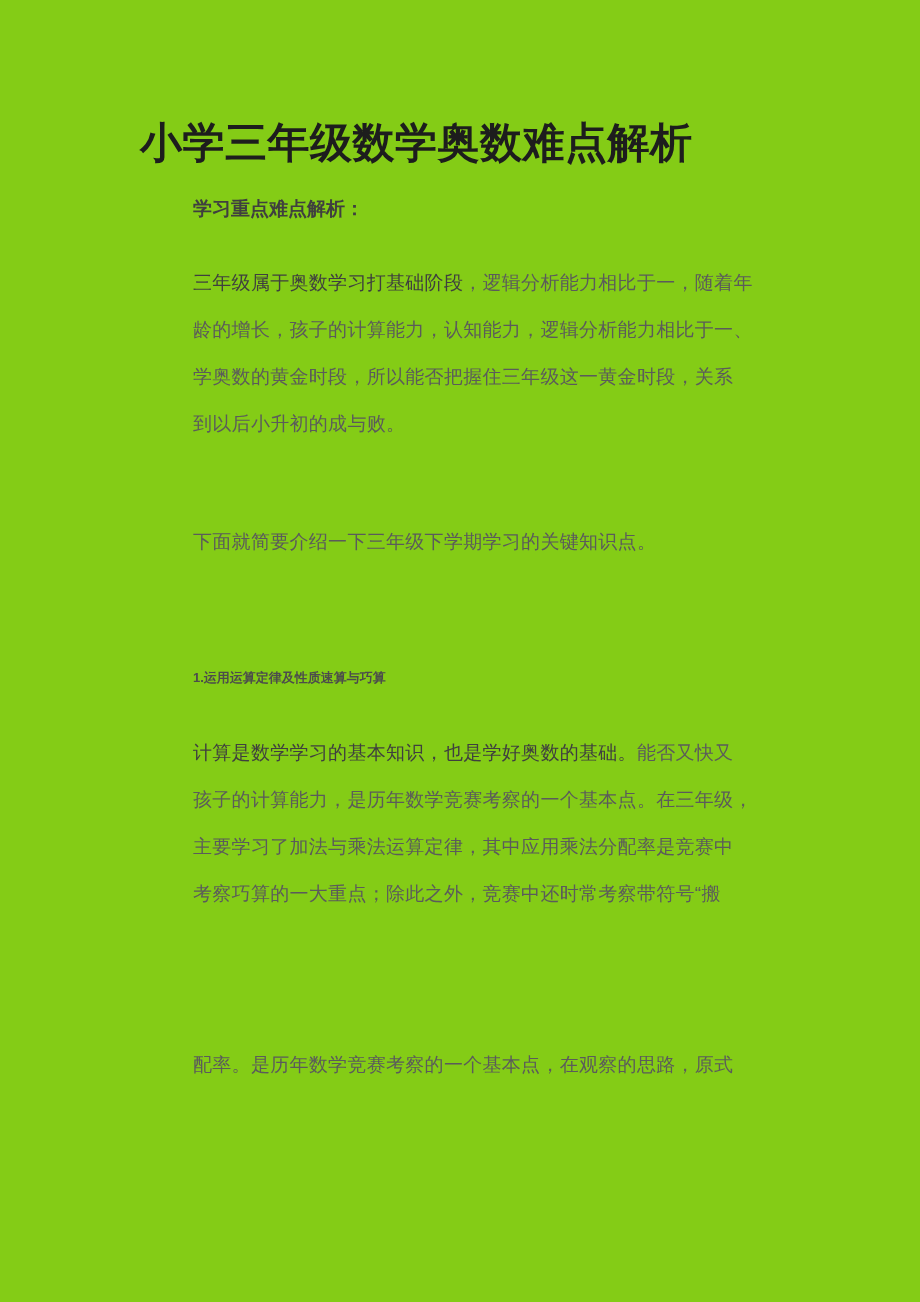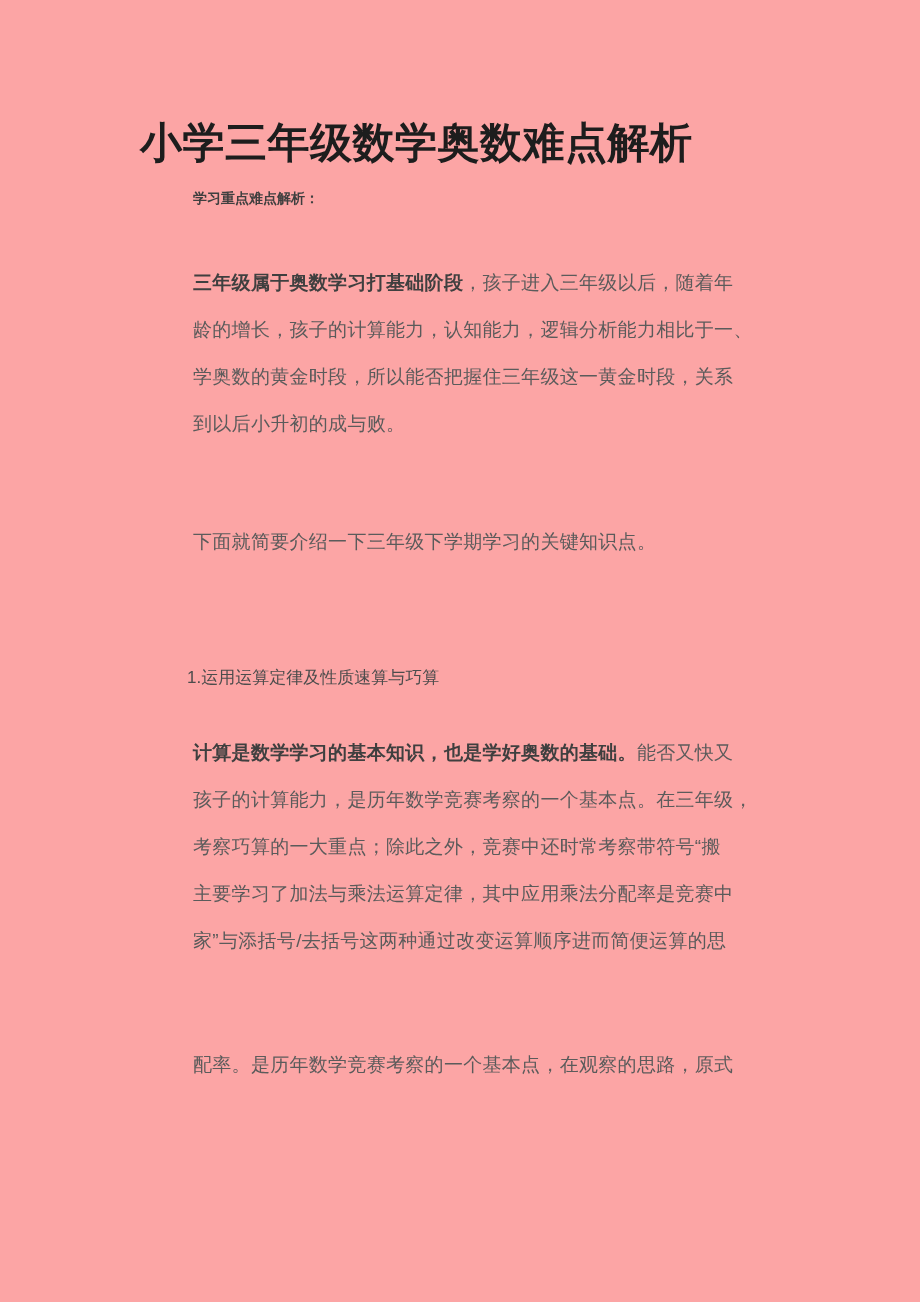--- a/index.html
+++ b/index.html
@@ -1,104 +1,103 @@
 <!DOCTYPE html>
 <html><head>
 <meta charset="utf-8">
 <style>
   html, body { margin: 0; padding: 0; background: #ffffff; }
   .page {
     position: relative;
     width: 920px;
     height: 1302px;
-    background: #fca5a5;
+    background: #84cc16;
     overflow: hidden;
     font-family: "Liberation Sans", "DejaVu Sans", sans-serif;
   }
   .doc-title {
     position: absolute;
     left: 140px;
     top: 116px;
     margin: 0;
     font-size: 42px;
     line-height: 54px;
     font-weight: bold;
     color: #1d1d1d;
     white-space: nowrap;
     letter-spacing: 0.5px;
   }
   .subhead {
     position: absolute;
     left: 193px;
-    top: 184px;
-    font-size: 14px;
+    top: 195px;
+    font-size: 19px;
     line-height: 28px;
     font-weight: bold;
     color: #3f3f3f;
     white-space: nowrap;
   }
   .para {
     position: absolute;
     left: 193px;
     font-size: 19px;
     color: #5b5b5b;
   }
   .para .line {
     line-height: 47px;
     height: 47px;
     white-space: nowrap;
     letter-spacing: 0.3px;
   }
   .b {
-    font-weight: bold;
+    font-weight: normal;
     color: #3f3f3f;
     text-align: center;
   }
   .sec-heading {
     position: absolute;
-    left: 187px;
+    left: 193px;
     top: 663px;
-    font-size: 17px;
+    font-size: 13px;
     line-height: 30px;
-    font-weight: normal;
+    font-weight: bold;
     color: #4c4c4c;
     white-space: nowrap;
   }
   .p1 { top: 259px; }
   .p2 { top: 518px; }
   .p3 { top: 729px; }
   .p4 { top: 1041px; }
 </style>
 </head>
 <body>
 
 <div class="page">
 
   <h1 class="doc-title">小学三年级数学奥数难点解析</h1>
 
   <div class="subhead">学习重点难点解析：</div>
 
   <div class="para p1">
-    <div class="line"><span class="b">三年级属于奥数学习打基础阶段</span><span>，孩子进入三年级以后，随着年</span></div>
+    <div class="line"><span class="b">三年级属于奥数学习打基础阶段</span><span>，逻辑分析能力相比于一，随着年</span></div>
     <div class="line">龄的增长，孩子的计算能力，认知能力，逻辑分析能力相比于一、</div>
     <div class="line">学奥数的黄金时段，所以能否把握住三年级这一黄金时段，关系</div>
     <div class="line">到以后小升初的成与败。</div>
   </div>
 
   <div class="para p2">
     <div class="line">下面就简要介绍一下三年级下学期学习的关键知识点。</div>
   </div>
 
   <div class="sec-heading">1.运用运算定律及性质速算与巧算</div>
 
   <div class="para p3">
     <div class="line"><span class="b">计算是数学学习的基本知识，也是学好奥数的基础。</span><span>能否又快又</span></div>
     <div class="line">孩子的计算能力，是历年数学竞赛考察的一个基本点。在三年级，</div>
+    <div class="line">主要学习了加法与乘法运算定律，其中应用乘法分配率是竞赛中</div>
     <div class="line">考察巧算的一大重点；除此之外，竞赛中还时常考察带符号“搬</div>
-    <div class="line">主要学习了加法与乘法运算定律，其中应用乘法分配率是竞赛中</div>
-    <div class="line">家”与添括号/去括号这两种通过改变运算顺序进而简便运算的思</div>
   </div>
 
   <div class="para p4">
     <div class="line">配率。是历年数学竞赛考察的一个基本点，在观察的思路，原式</div>
   </div>
 
 </div>
 
 </body></html>

